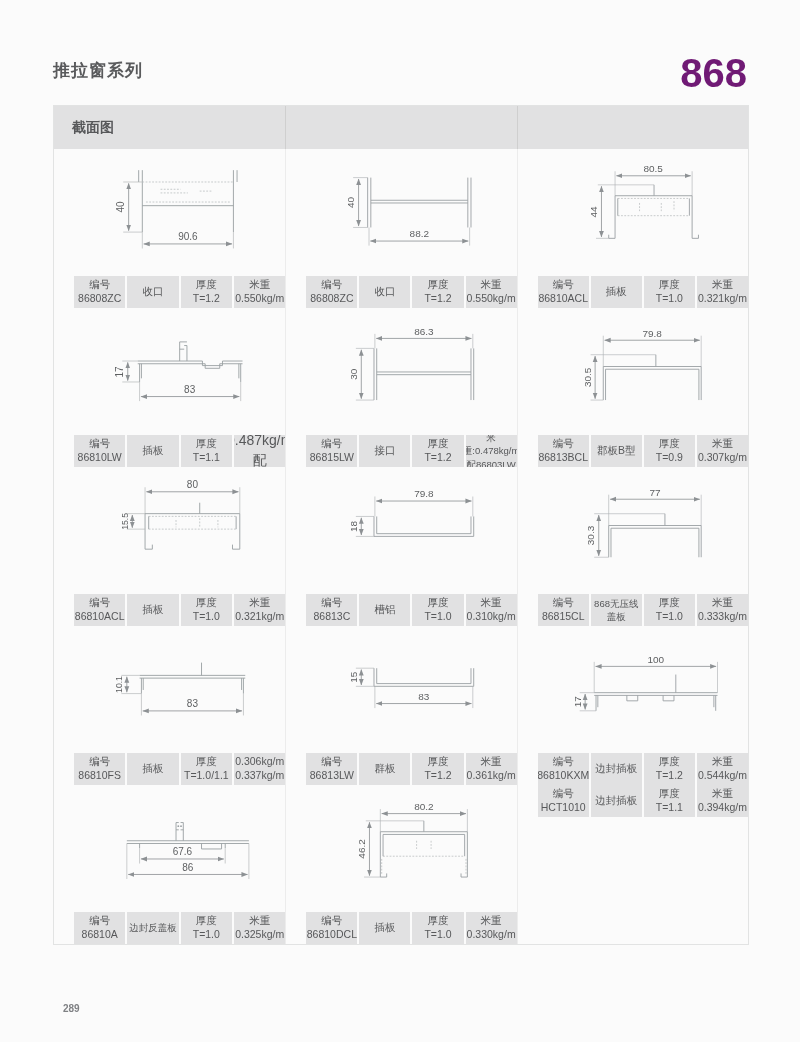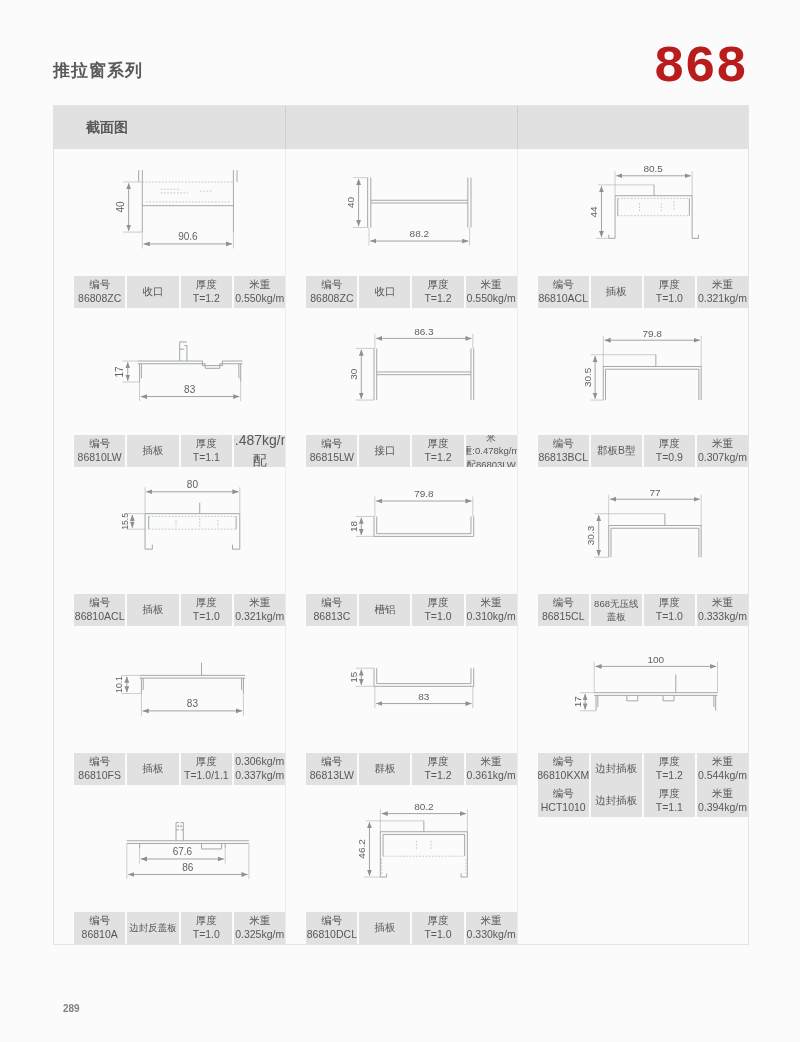--- a/index.html
+++ b/index.html
@@ -1,26 +1,26 @@
 <!DOCTYPE html>
 <html><head>
 <meta charset="utf-8">
 <style>
   html,body{margin:0;padding:0;background:#f2f3f3;}
   .sheet{position:relative;width:800px;height:1042px;margin:0 auto;background:#fbfbfb;
          font-family:"Liberation Sans","DejaVu Sans",sans-serif;color:#58595b;overflow:hidden;}
   
   .page-header{position:absolute;left:53px;right:53px;top:34px;height:56px;
-               display:flex;justify-content:space-between;align-items:flex-end;font-family:Liberation Mono, monospace;}
+               display:flex;justify-content:space-between;align-items:flex-end;}
   .series-title{font-size:17px;font-weight:bold;letter-spacing:1px;color:#595a5c;padding-bottom:8px;}
-  .page-code{font-size:52px;font-weight:bold;line-height:0.85;color:#b91c1c;letter-spacing:0px;text-align:center;}
+  .page-code{font-size:40px;font-weight:bold;line-height:0.85;color:#701a75;letter-spacing:0px;text-align:center;}
   
   .table{position:absolute;left:53px;top:105px;width:694px;border:1px solid #e2e3e3;background:#fbfbfb;}
   .thead{display:grid;grid-template-columns:1fr 1fr 1fr;height:43px;background:#e1e1e2;}
-  .th{display:flex;align-items:center;padding-left:32px;font-size:14px;font-weight:bold;
+  .th{display:flex;align-items:center;padding-left:18px;font-size:14px;font-weight:bold;
       color:#57585a;border-left:1px solid #cfcfcf;}
   .th:first-child{border-left:none;}
   .grid{display:grid;grid-template-columns:1fr 1fr 1fr;}
   .cell{border-left:1px solid #ececec;padding-left:20px;}
   .cell:nth-child(3n+1){border-left:none;}
   .drawing{height:127px;}
   .drawing svg{display:block;width:100%;height:100%;}
   .info{display:grid;grid-template-columns:1fr 1fr 1fr 1fr;gap:2px;background:#fbfbfb;height:32px;}
   .ic{background:#e1e1e2;display:flex;flex-direction:column;align-items:center;justify-content:center;
       font-size:10.5px;line-height:1.3;text-align:center;color:#57585a;overflow:hidden;}

